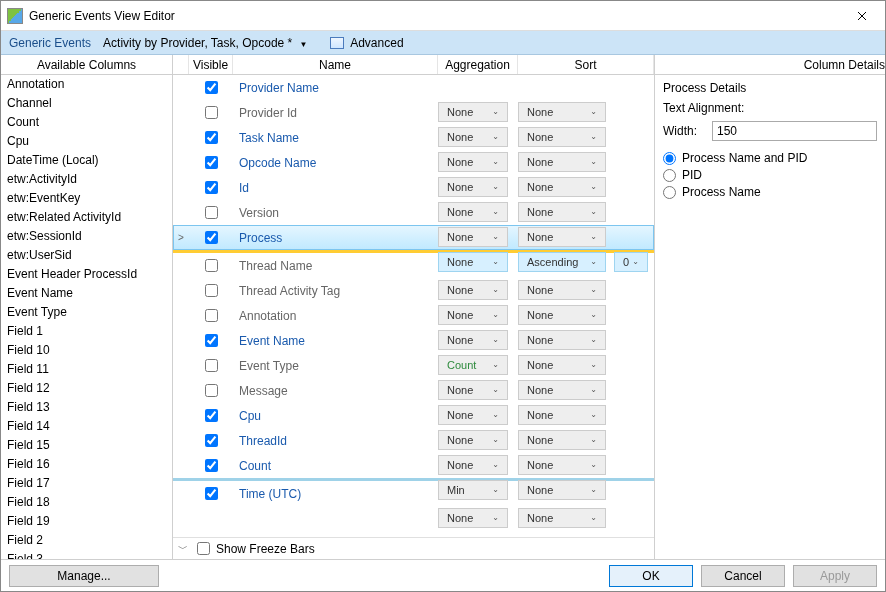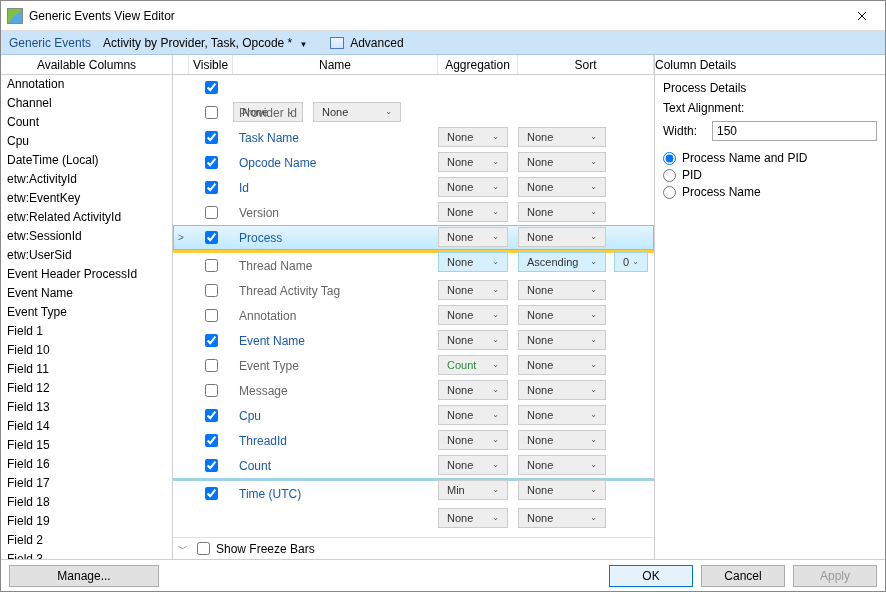--- a/index.html
+++ b/index.html
@@ -43,21 +43,21 @@
 .dd-box.wide { width: 88px; }
 .dd-box.tiny { width: 34px; }
 .dd-box .caret { font-size: 8px; color: #555; }
 .row-sel { background: linear-gradient(#e6f6ff,#bfe9ff); outline: 1px solid #7cc5ef; outline-offset: -1px; }
 .row-sel .dd-box { background: #d7f0ff; border-color: #9ed4f0; }
 .sep-yellow { height: 3px; background: #ffcc33; }
 .sep-blue { height: 3px; background: #9fd2e8; }
 .freeze-row { display: flex; align-items: center; height: 22px; gap: 6px; padding-left: 2px; border-top: 1px solid #e0e0e0; }
 .freeze-row .col-exp { justify-content: center; color:#666; font-size:10px; display:flex; }
 .right-pane { width: 230px; display: flex; flex-direction: column; }
-.right-header { height: 20px; text-align: left; line-height: 20px; border-bottom: 1px solid #cfcfcf; }
+.right-header { height: 20px; text-align: right; line-height: 20px; border-bottom: 1px solid #cfcfcf; }
 .details { padding: 6px 8px; display: flex; flex-direction: column; gap: 6px; }
 .details-title { font-weight: 400; }
 .form-row { display: flex; align-items: center; gap: 6px; }
 .form-row label { width: 88px; }
 .form-row .input, .form-row select { flex: 1; height: 20px; border: 1px solid #aaa; padding: 0 4px; font-family: inherit; font-size: 12px; background:#fff; }
 .radios { display: flex; flex-direction: column; gap: 3px; margin-top: 4px; }
 .radios label { display: flex; align-items: center; gap: 6px; }
 .footer { height: 32px; border-top: 1px solid #cfcfcf; display: flex; align-items: flex-end; padding: 4px 8px; }
 .footer-left { width: 170px; }
 .footer-right { margin-left: auto; display: flex; gap: 8px; }
@@ -135,20 +135,23 @@
         <div class="gh col-name" style="flex:1">Name</div>
         <div class="gh col-agg">Aggregation</div>
         <div class="gh" style="width:136px">Sort</div>
       </div>
       <div class="grid-body" id="grid-body">
           <div class="row">
             <div class="cell col-exp"></div>
             <div class="cell col-vis">
               <input type="checkbox" checked="" style="">
             </div>
+            <div class="cell col-name" style="flex: 1 1 0%;">
+              <span class="name-blue">Provider Name</span>
+            </div>
             <div class="cell col-agg">
               <div class="dd-box">
                 <span>None</span>
                 <span class="caret">⌄</span>
               </div>
             </div>
             <div class="cell col-sort">
               <div class="dd-box wide">
                 <span>None</span>
                 <span class="caret">⌄</span>

